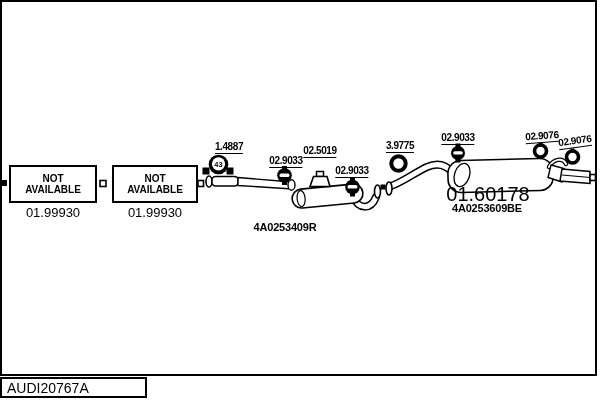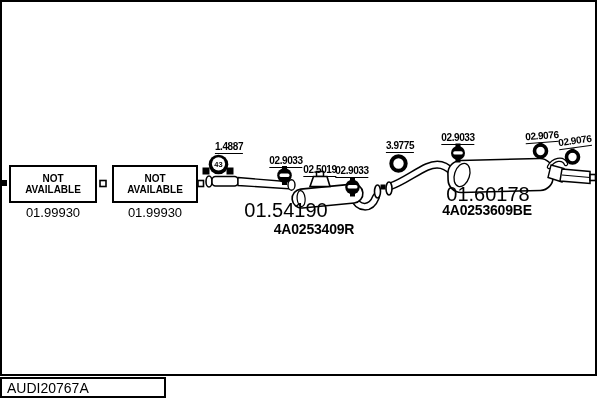--- a/index.html
+++ b/index.html
@@ -10,23 +10,23 @@
   .fit-lbl { position:absolute; font-weight:bold; font-size:10px; letter-spacing:-0.4px; line-height:1.0;
              border-bottom:1.8px solid #000; padding-bottom:0.5px; white-space:nowrap;
              transform:translateX(-50%); }
   .tilt4 { transform:translateX(-50%) rotate(-4deg); }
   .tilt8 { transform:translateX(-50%) rotate(-8deg); }
   .na-box { position:absolute; border:2px solid #000; background:#fff; display:flex; flex-direction:column;
             justify-content:center; font-weight:bold; font-size:10px; line-height:11.5px;
             text-align:center; letter-spacing:0; }
   .na-num { position:absolute; font-size:13px; line-height:1; white-space:nowrap; transform:translateX(-50%); }
   .big-num { position:absolute; font-size:20px; line-height:1; white-space:nowrap; transform:translateX(-50%); }
-  .oem-ref { position:absolute; font-size:14px; font-weight:bold; letter-spacing:-0.2px; line-height:1;
+  .oem-ref { position:absolute; font-size:11px; font-weight:bold; letter-spacing:-0.2px; line-height:1;
              white-space:nowrap; transform:translateX(-50%); }
-  .title-box { position:absolute; left:0; top:377px; width:166px; height:21px; border:2px solid #000;
+  .title-box { position:absolute; left:0; top:377px; width:147px; height:21px; border:2px solid #000;
                background:#fff; font-size:14px; display:flex; align-items:center; padding-left:5px; }
 </style>
 </head>
 <body>
 
 <div class="stage">
   <div class="frame"></div>
 
   <svg class="diagram" width="600" height="400" viewBox="0 0 600 400">
 
@@ -128,28 +128,27 @@
   </div>
   <div class="na-box" style="left:112px; top:165px; width:86px; height:38px;">
     <div>NOT</div>
     <div>AVAILABLE</div>
   </div>
   <div class="na-num" style="left:53px; top:206px;">01.99930</div>
   <div class="na-num" style="left:155px; top:206px;">01.99930</div>
 
   <div class="fit-lbl" style="left:229px; top:142px;">1.4887</div>
   <div class="fit-lbl" style="left:286px; top:156px;">02.9033</div>
-  <div class="fit-lbl" style="left:320px; top:165px;text-align:center;">02.5019</div>
+  <div class="fit-lbl" style="left:320px; top:146px;text-align:center;">02.5019</div>
   <div class="fit-lbl" style="left:352px; top:166px;">02.9033</div>
   <div class="fit-lbl" style="left:400px; top:141px;">3.9775</div>
   <div class="fit-lbl" style="left:458px; top:133px;">02.9033</div>
   <div class="fit-lbl tilt4" style="left:542px; top:131px;">02.9076</div>
   <div class="fit-lbl tilt8" style="left:575px; top:136px;">02.9076</div>
 
-  <div class="big-num" style="left:286px; top:200px;">01.54190</div>
-  <div class="oem-ref" style="left:285px; top:222px;margin-left:29px;">4A0253409R</div>
+  <div class="oem-ref" style="left:285px; top:222px;">4A0253409R</div>
   <div class="big-num" style="left:488px; top:184px;">01.60178</div>
   <div class="oem-ref" style="left:487px; top:203px;">4A0253609BE</div>
 
   <div class="title-box">
     <span>AUDI20767A</span>
   </div>
 </div>
 
 </body></html>

